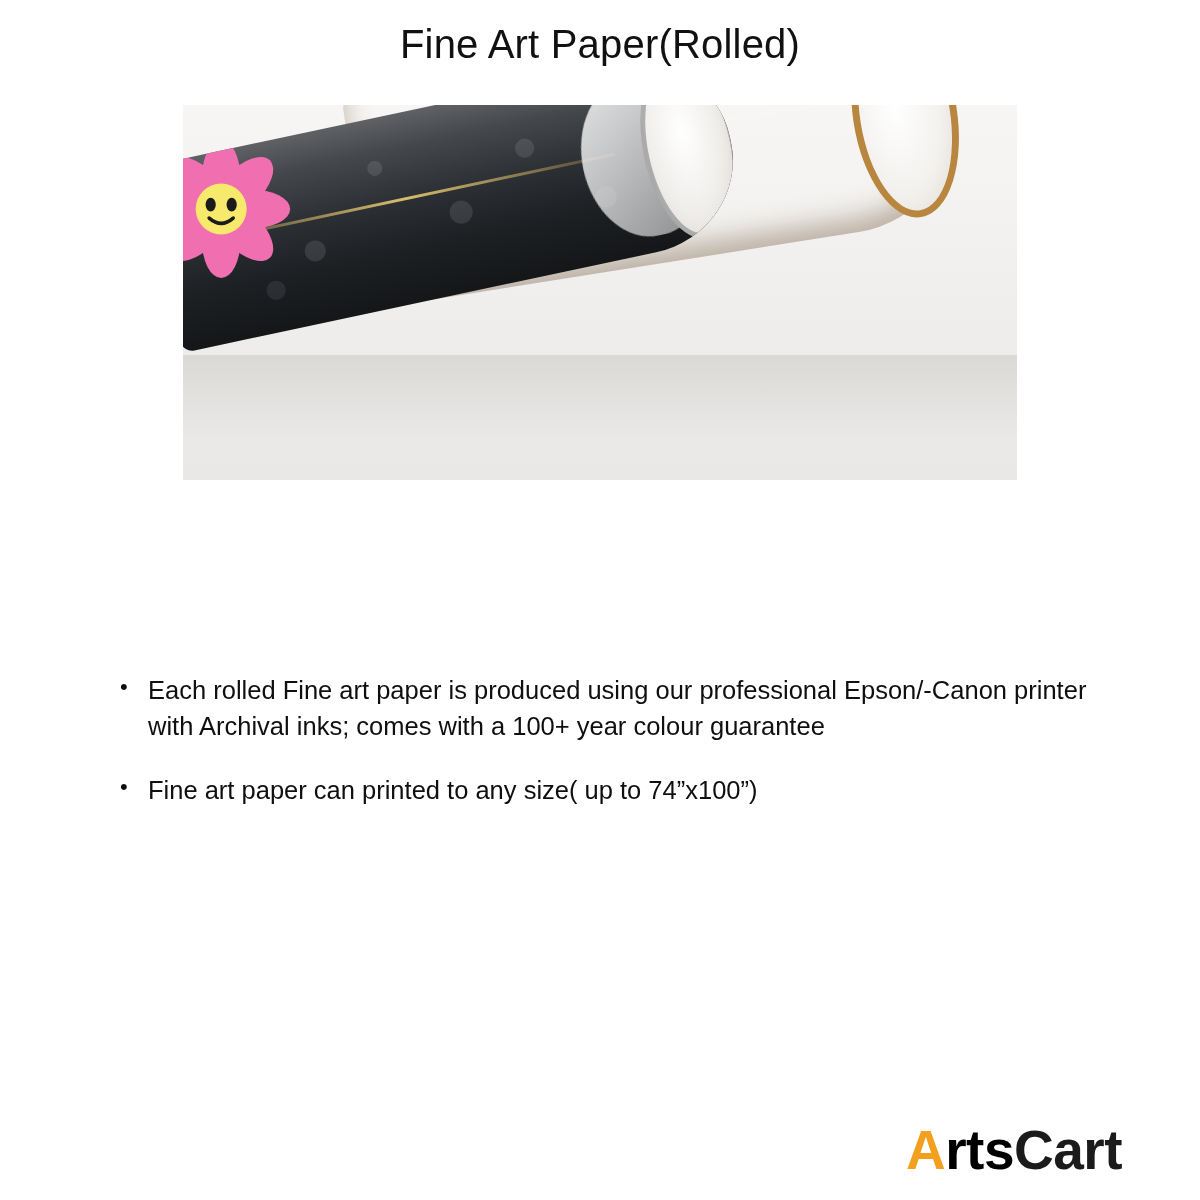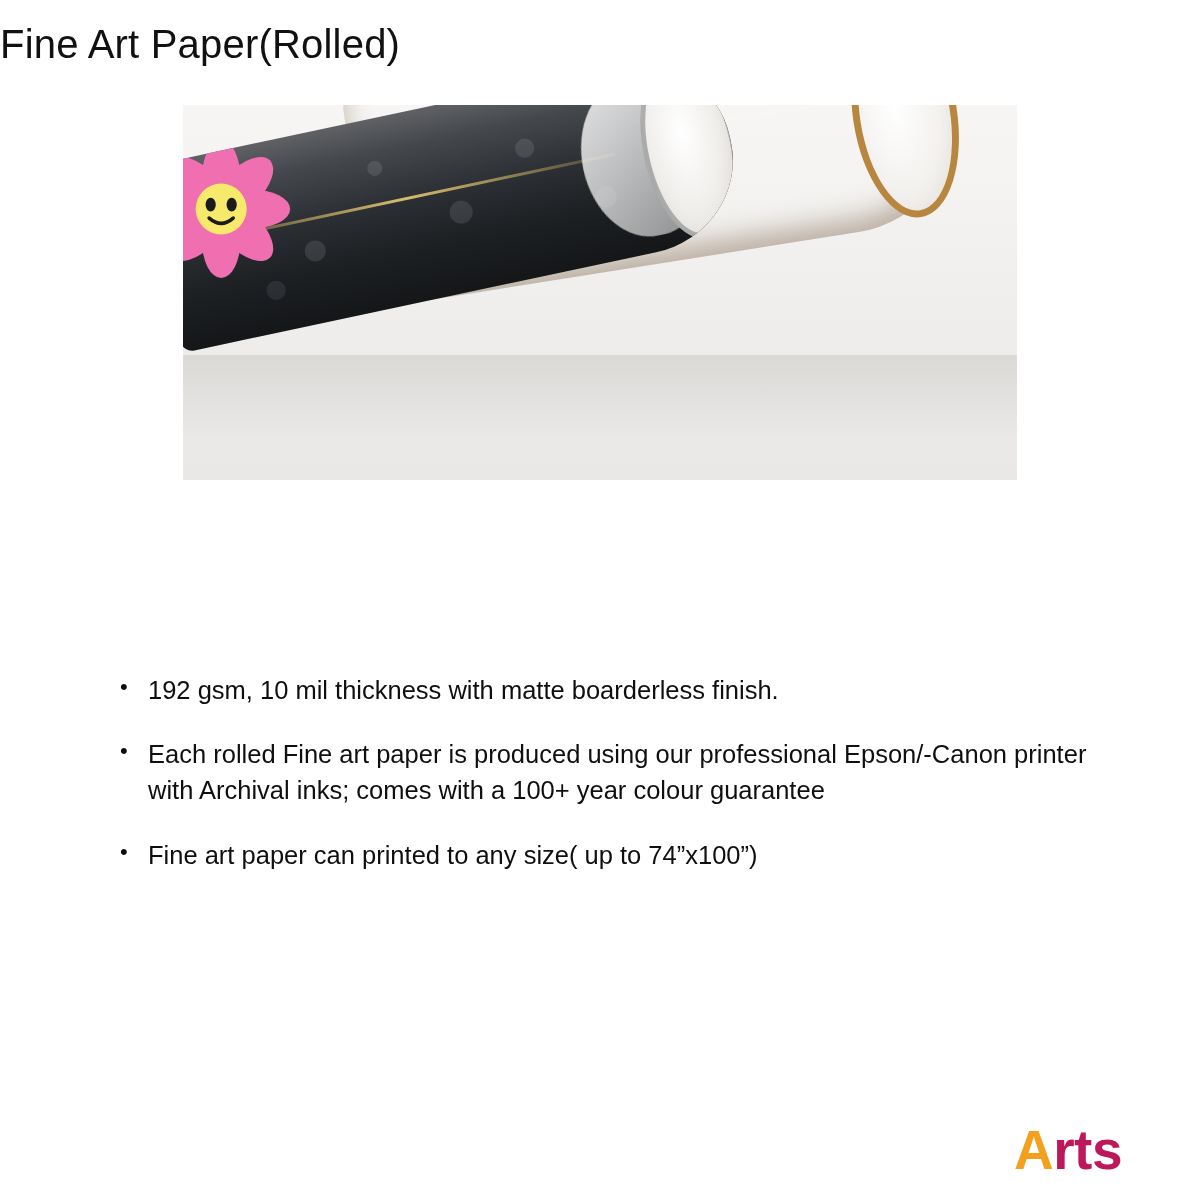--- a/index.html
+++ b/index.html
@@ -17,20 +17,21 @@
   }
 
   .page {
     width: 1200px;
     height: 1200px;
     position: relative;
     background: #ffffff;
   }
 
   .page-title {
+    text-align: center;
     font-size: 40px;
     font-weight: 400;
     letter-spacing: 0.2px;
     margin: 22px 0 15px 0;
     color: #111111;
   }
 
   
   .hero {
     position: absolute;
@@ -208,21 +209,21 @@
   .logo {
     position: absolute;
     right: 78px;
     bottom: 40px;
     display: flex;
     align-items: baseline;
     font-size: 55px;
     font-weight: 700;
     letter-spacing: -0.5px;
   }
-  .logo .arts { color: #be185d; }
+  .logo .arts { color: #000000; }
   .logo .a-accent { color: #f2a01d; }
   .logo .cart { color: #1b1b1b; }
 </style>
 </head>
 <body>
 
 <div class="page">
 
   <h1 class="page-title">Fine Art Paper(Rolled)</h1>
 
@@ -258,23 +259,23 @@
         </svg>
         <div class="art-plastic"></div>
         <div class="art-cap"></div>
       </div>
     </div>
   </div>
 
   <h2 class="highlights-title">Highlights</h2>
 
   <ul class="bullets">
-    <li class="bullet">192 gsm, 10 mil thickness with matte boarderless finish.</li>
     <li class="bullet">Each rolled Fine art paper is produced using our professional Epson/-Canon printer with Archival inks; comes with a 100+ year colour guarantee</li>
     <li class="bullet">Fine art paper can printed to any size( up to 74”x100”)</li>
   </ul>
 
   <div class="logo">
     <span class="a-accent">A</span>
     <span class="arts">rts</span>
+    <span class="cart">Cart</span>
   </div>
 
 </div>
 
 </body></html>

